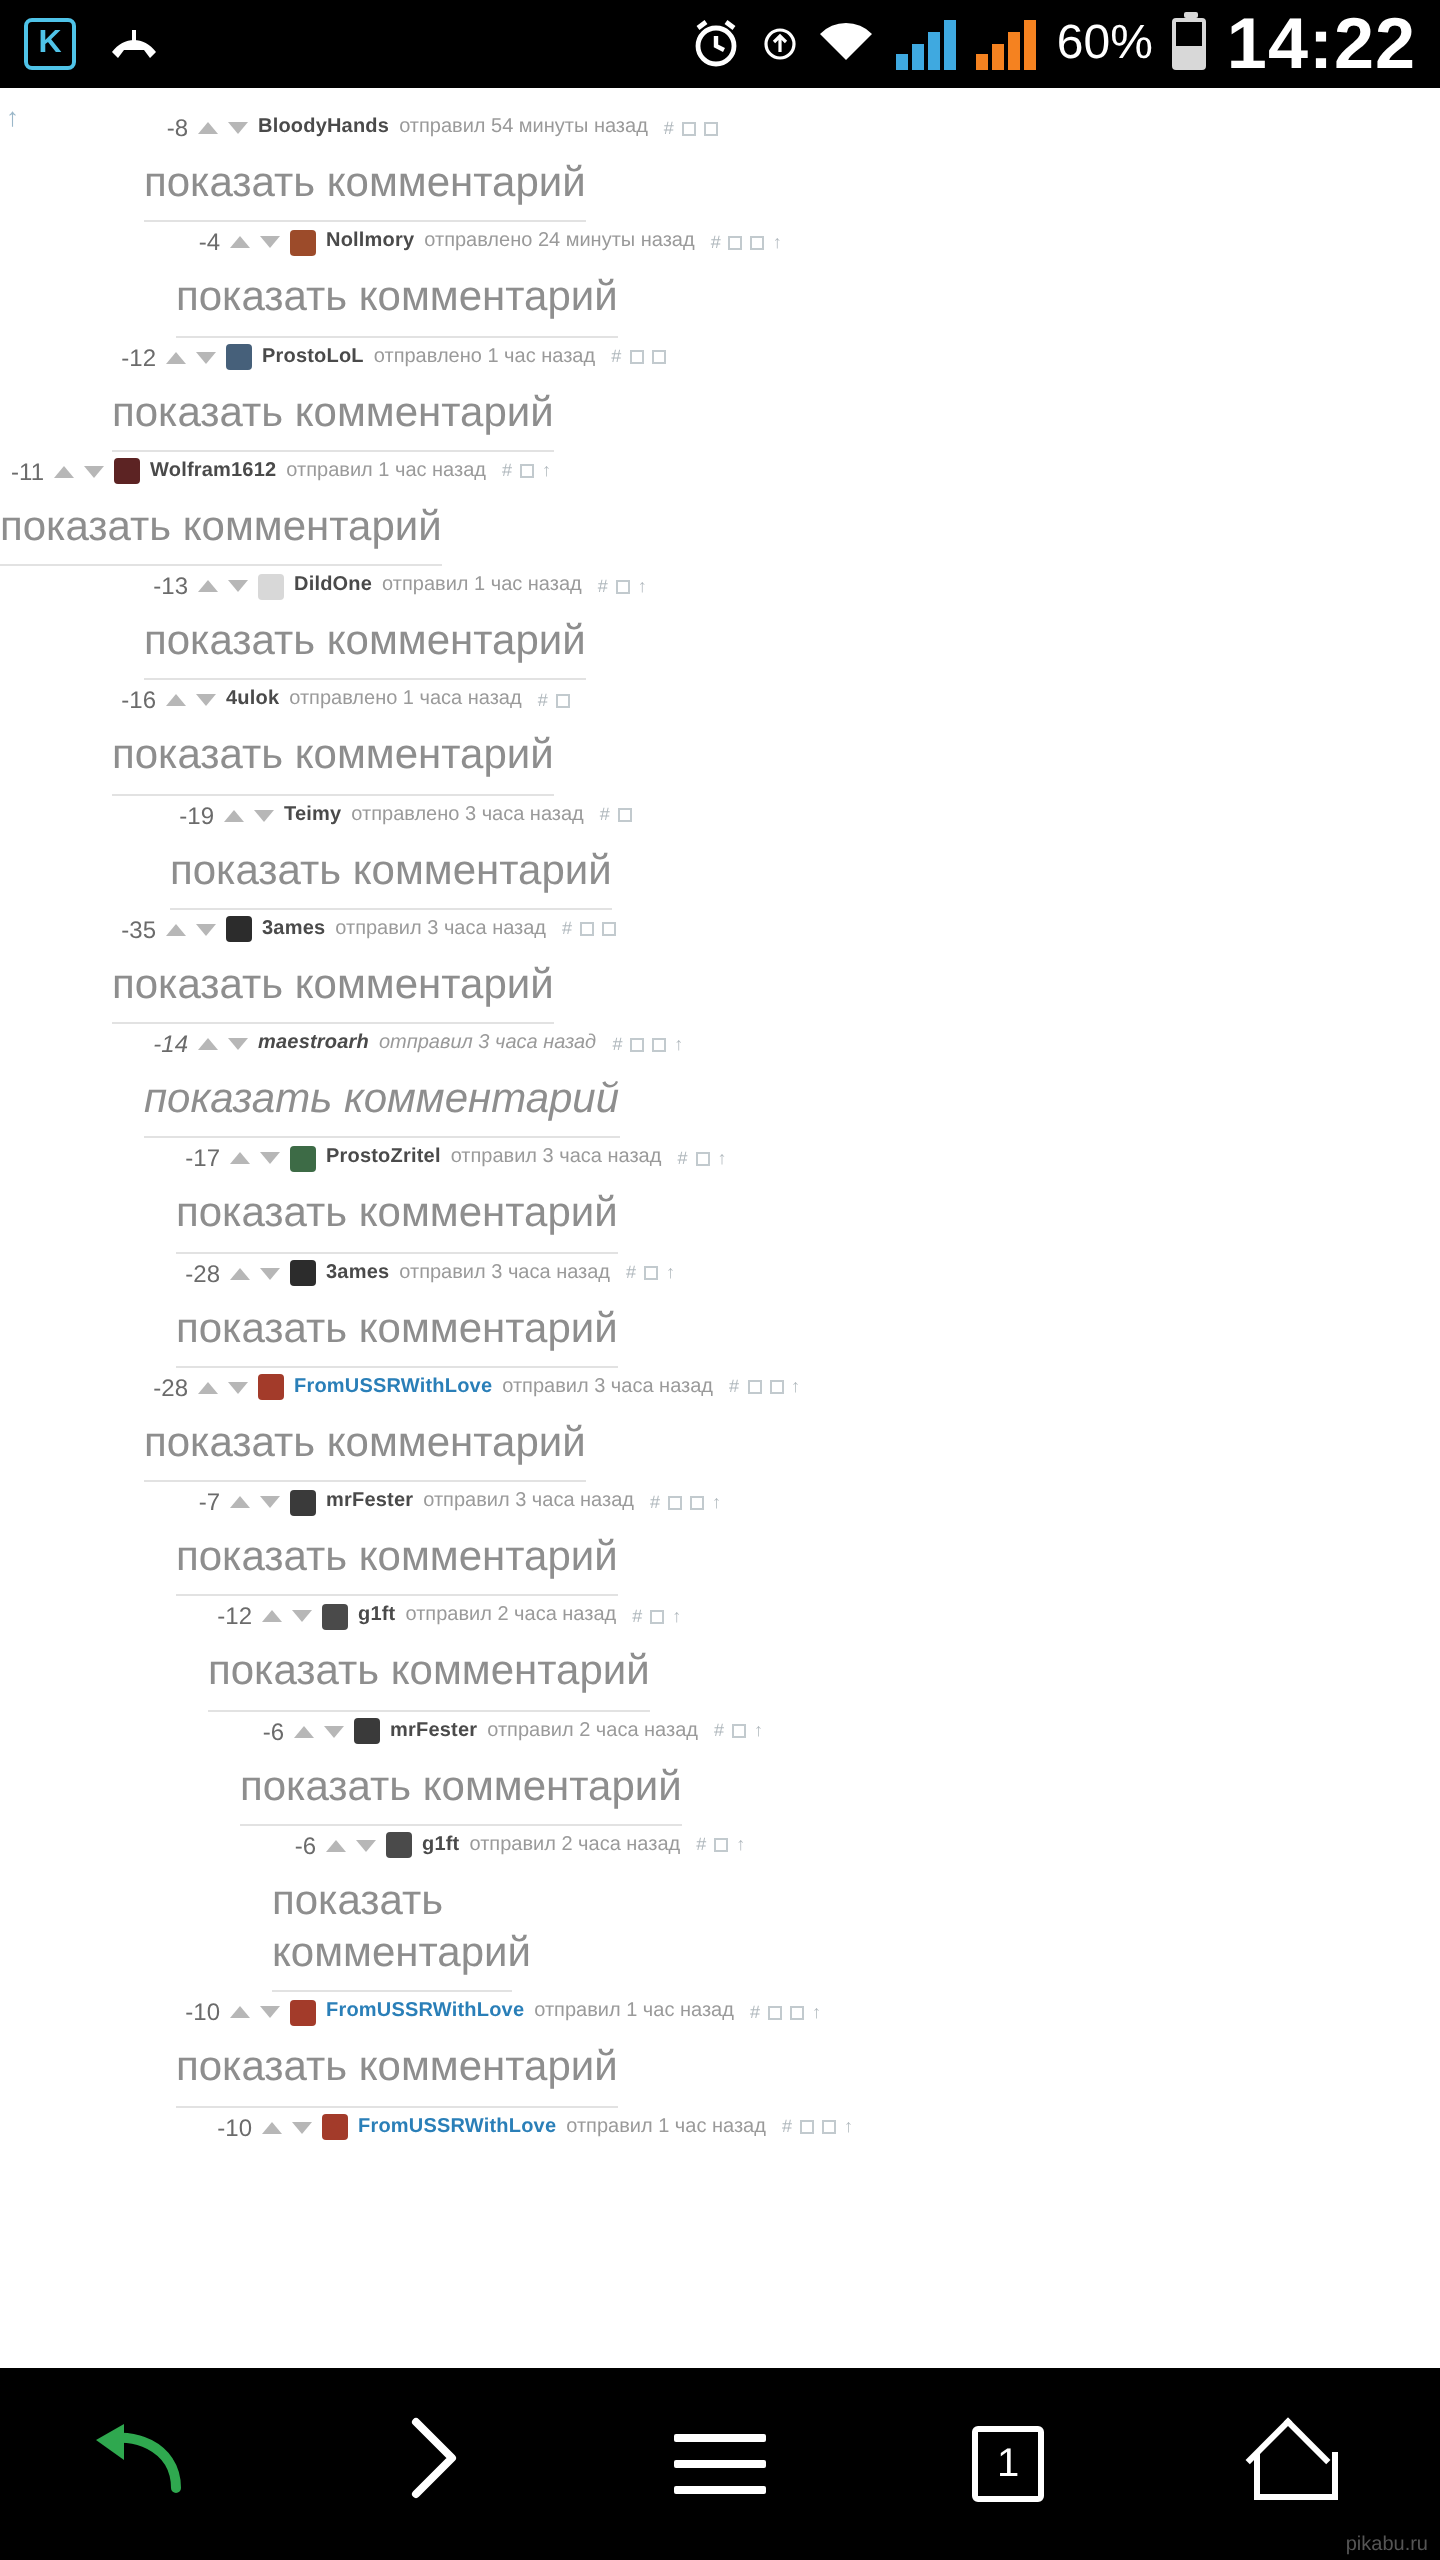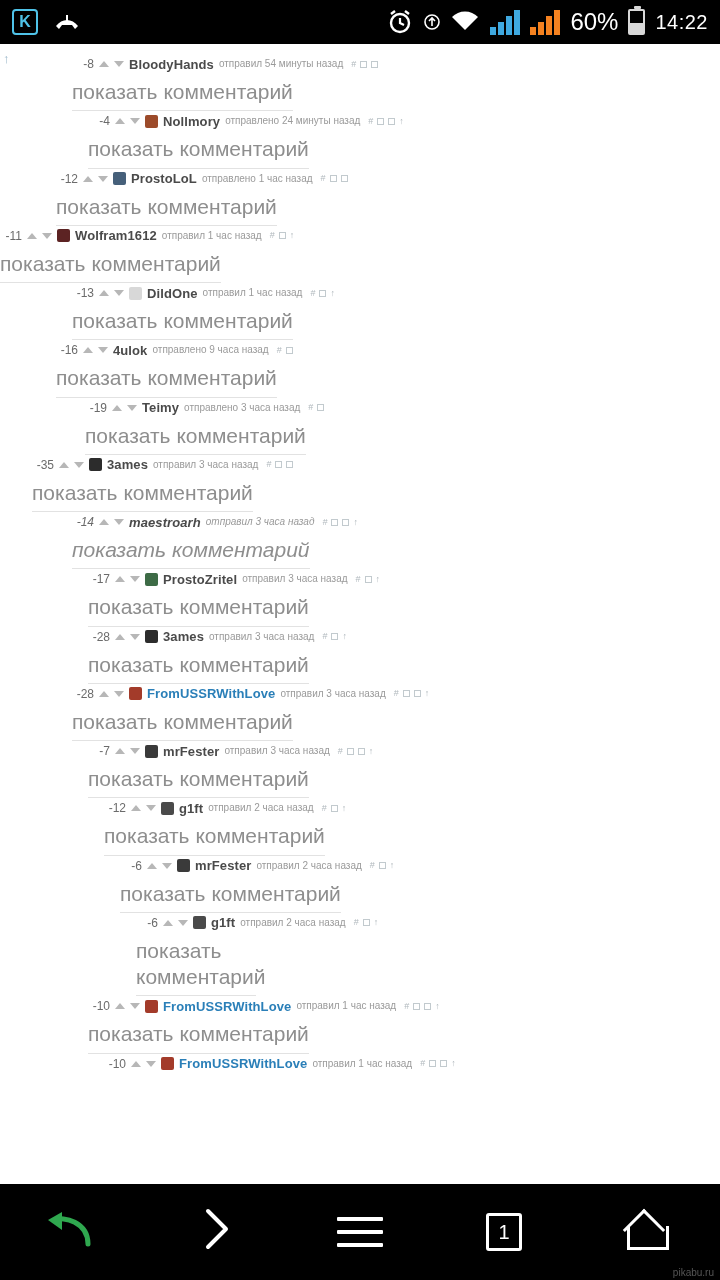--- a/index.html
+++ b/index.html
@@ -33,21 +33,21 @@
   .kate-icon {
     width: 26px; height: 26px;
     border: 2px solid #4fc3e8;
     border-radius: 4px;
     color: #4fc3e8;
     font-size: 16px; font-weight: bold;
     display: flex; align-items: center; justify-content: center;
     line-height: 1;
   }
   .battery-pct { font-size: 24px; letter-spacing: 0; }
-  .clock { font-size: 20px; font-weight: 400; letter-spacing: 0.5px; }
+  .clock { font-size: 36px; font-weight: 700; letter-spacing: 0.5px; }
   .battery-shape {
     width: 17px; height: 26px;
     border: 2px solid #d8d8d8;
     border-radius: 2px;
     position: relative;
     background: linear-gradient(to top, #d8d8d8 45%, #000 45%);
   }
   .battery-shape::after {
     content: ""; position: absolute;
     top: -5px; left: 4px; width: 7px; height: 3px;
@@ -101,21 +101,21 @@
   .vote.up { border-bottom: 6px solid #b7b7b7; }
   .vote.down { border-top: 6px solid #b7b7b7; }
   .avatar {
     width: 13px; height: 13px;
     border-radius: 2px;
     display: inline-block;
     background: #7a6a5c;
     flex: 0 0 13px;
   }
   .uname {
-    font-size: 13px;
+    font-size: 10px;
     font-weight: bold;
     color: #4a4a4a;
     letter-spacing: 0.1px;
   }
   .uname.link { color: #2a7fb8; }
   .ago {
     font-size: 10px;
     color: #9a9a9a;
   }
   .minis { display: inline-flex; gap: 4px; align-items: center; margin-left: 3px; }
@@ -321,38 +321,38 @@
               <span class="mini">#</span>
               <span class="mini-box"></span>
               <span class="mini-arrow">↑</span>
             </span>
           </div><div class="cmt-body" style="font-size: 21px;">показать комментарий</div></div>
         <div class="cmt" style="padding-left: 56px;"><div class="cmt-head">
             <span class="score">-16</span>
             <span class="vote up"></span>
             <span class="vote down"></span>
             <span class="uname">4ulok</span>
-            <span class="ago">отправлено 9 часа назад</span>
+            <span class="ago">отправлено 1 часа назад</span>
             <span class="minis">
               <span class="mini">#</span>
               <span class="mini-box"></span>
             </span>
           </div><div class="cmt-body" style="font-size: 21px;">показать комментарий</div></div>
         <div class="cmt" style="padding-left: 85px;"><div class="cmt-head">
             <span class="score">-19</span>
             <span class="vote up"></span>
             <span class="vote down"></span>
             <span class="uname">Teimy</span>
             <span class="ago">отправлено 3 часа назад</span>
             <span class="minis">
               <span class="mini">#</span>
               <span class="mini-box"></span>
             </span>
           </div><div class="cmt-body" style="font-size: 21px;">показать комментарий</div></div>
-        <div class="cmt" style="padding-left: 32px;"><div class="cmt-head">
+        <div class="cmt" style="padding-left: 56px;"><div class="cmt-head">
             <span class="score">-35</span>
             <span class="vote up"></span>
             <span class="vote down"></span>
             <span class="avatar" style="background: rgb(44, 44, 44);"></span>
             <span class="uname">3ames</span>
             <span class="ago">отправил 3 часа назад</span>
             <span class="minis">
               <span class="mini">#</span>
               <span class="mini-box"></span>
               <span class="mini-box"></span>

